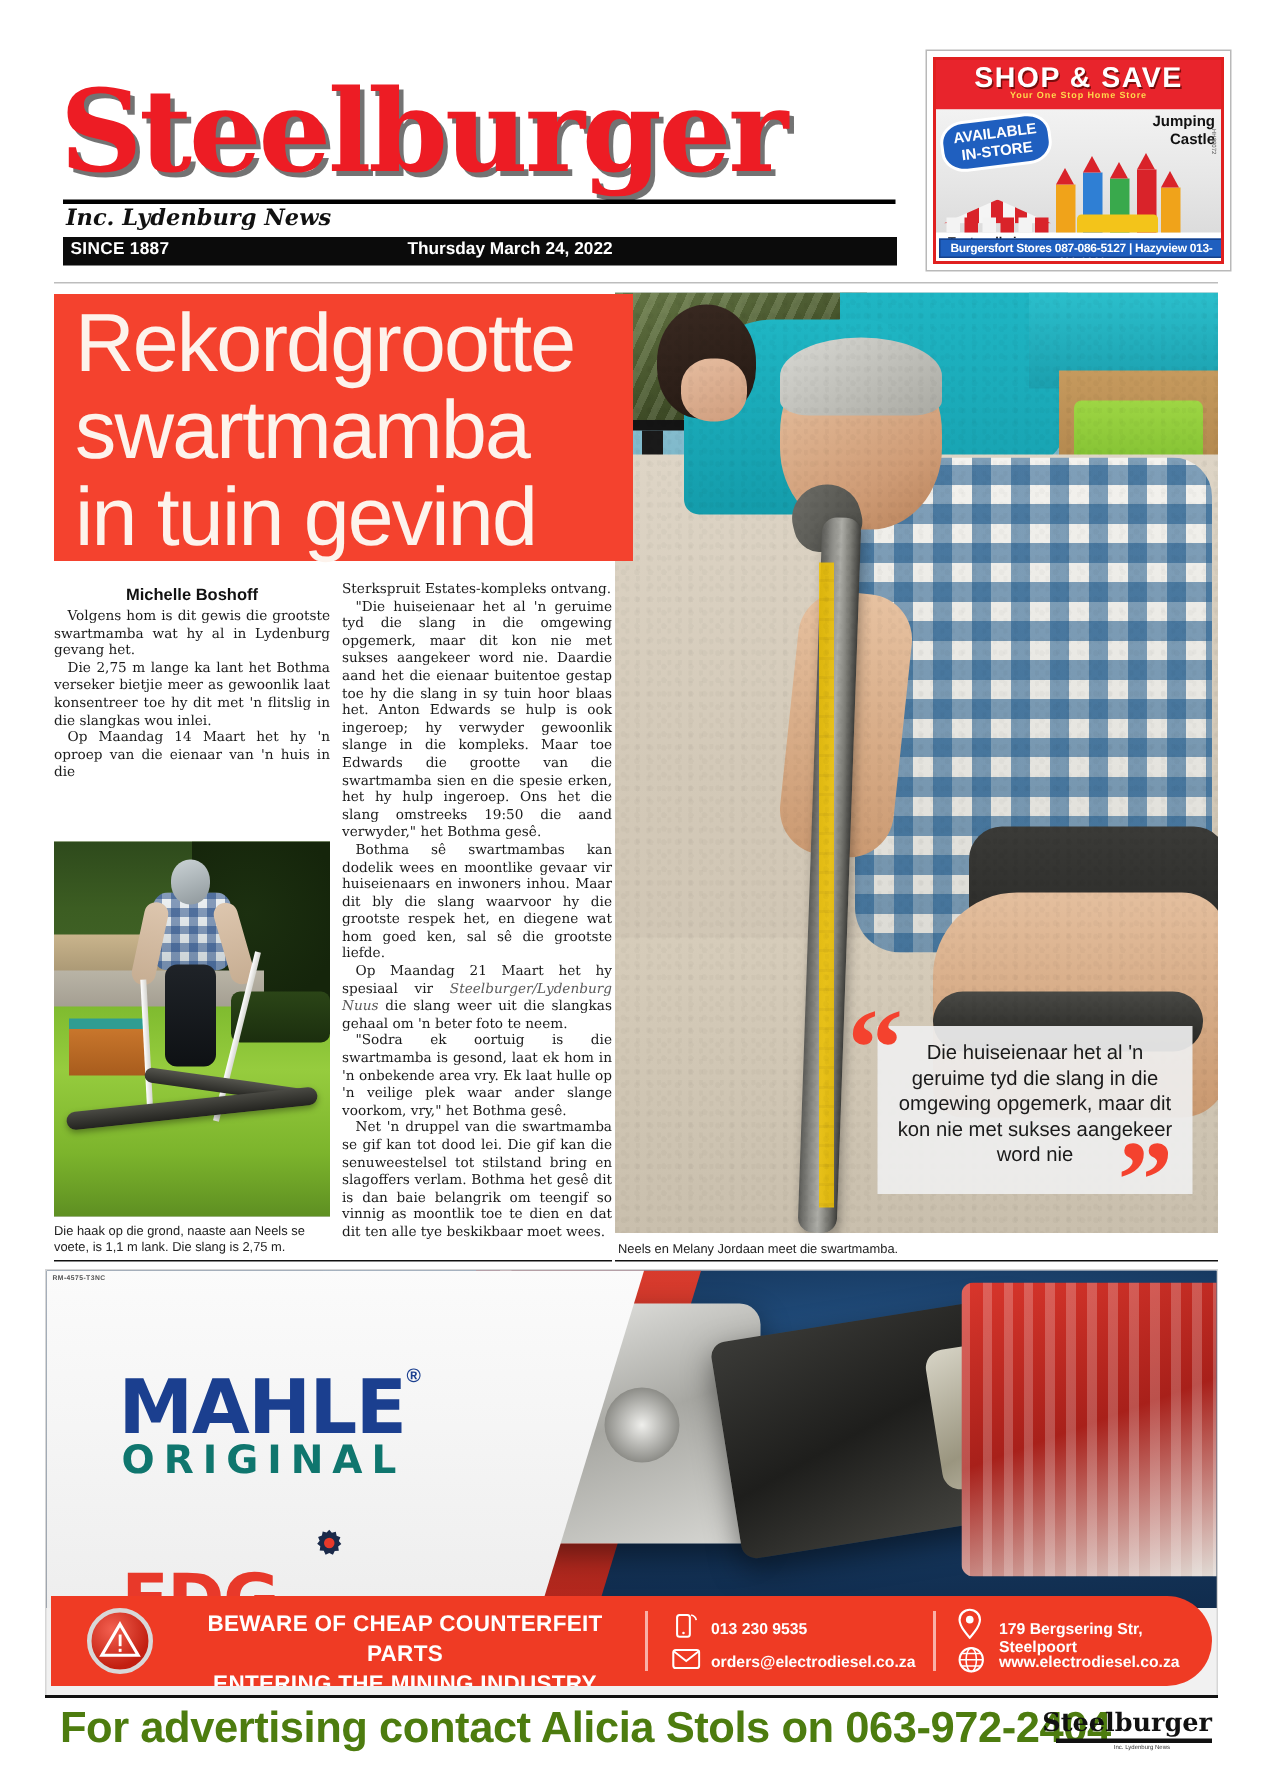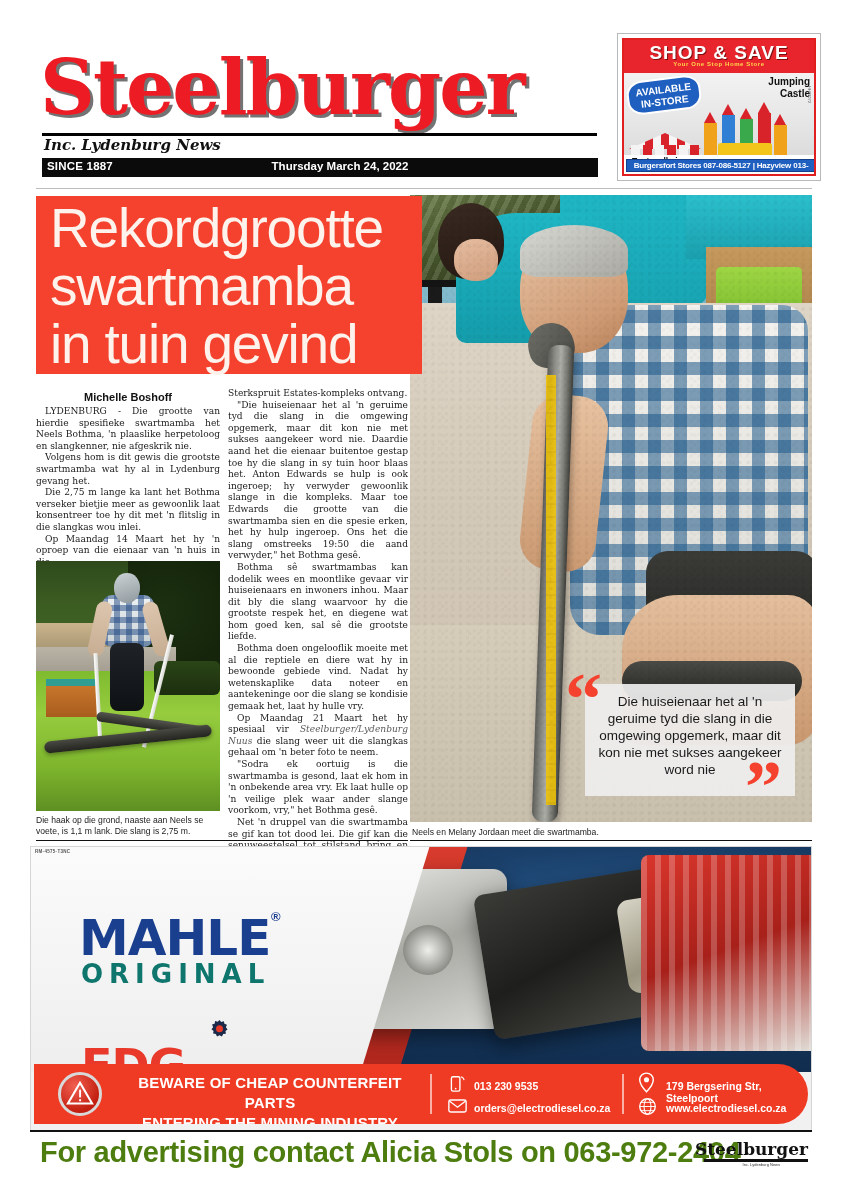--- a/index.html
+++ b/index.html
@@ -443,31 +443,29 @@
 
   <div class="pq-open">“</div>
   <div class="pullquote">
     <div class="pq-text">Die huiseienaar het al 'n geruime tyd die slang in die omgewing opgemerk, maar dit kon nie met sukses aangekeer word nie</div>
   </div>
   <div class="pq-close">”</div>
 
   <div class="byline">Michelle Boshoff</div>
 
   <div class="col col1">
-    <p>LYDENBURG - Die grootte van hierdie spesifieke swartmamba het Neels Bothma, 'n plaaslike herpetoloog en slangkenner, nie afgeskrik nie.</p>
     <p>Volgens hom is dit gewis die grootste swartmamba wat hy al in Lydenburg gevang het.</p>
     <p>Die 2,75 m lange ka lant het Bothma verseker bietjie meer as gewoonlik laat konsentreer toe hy dit met 'n flitslig in die slangkas wou inlei.</p>
     <p>Op Maandag 14 Maart het hy 'n oproep van die eienaar van 'n huis in die</p>
   </div>
 
   <div class="col col2">
     <p class="noind">Sterkspruit Estates-kompleks ontvang.</p>
     <p>"Die huiseienaar het al 'n geruime tyd die slang in die omgewing opgemerk, maar dit kon nie met sukses aangekeer word nie. Daardie aand het die eienaar buitentoe gestap toe hy die slang in sy tuin hoor blaas het. Anton Edwards se hulp is ook ingeroep; hy verwyder gewoonlik slange in die kompleks. Maar toe Edwards die grootte van die swartmamba sien en die spesie erken, het hy hulp ingeroep. Ons het die slang omstreeks 19:50 die aand verwyder," het Bothma gesê.</p>
     <p>Bothma sê swartmambas kan dodelik wees en moontlike gevaar vir huiseienaars en inwoners inhou. Maar dit bly die slang waarvoor hy die grootste respek het, en diegene wat hom goed ken, sal sê die grootste liefde.</p>
-    <p>Bothma doen ongelooflik moeite met al die reptiele en diere wat hy in bewoonde gebiede vind. Nadat hy wetenskaplike data noteer en aantekeninge oor die slang se kondisie gemaak het, laat hy hulle vry.</p>
     <p>
       <span>Op Maandag 21 Maart het hy spesiaal vir </span><span class="ital">Steelburger/Lydenburg Nuus</span><span> die slang weer uit die slangkas gehaal om 'n beter foto te neem.</span>
     </p>
     <p>"Sodra ek oortuig is die swartmamba is gesond, laat ek hom in 'n onbekende area vry. Ek laat hulle op 'n veilige plek waar ander slange voorkom, vry," het Bothma gesê.</p>
     <p>Net 'n druppel van die swartmamba se gif kan tot dood lei. Die gif kan die senuweestelsel tot stilstand bring en slagoffers verlam. Bothma het gesê dit is dan baie belangrik om teengif so vinnig as moontlik toe te dien en dat dit ten alle tye beskikbaar moet wees.</p>
   </div>
 
   <div class="leftphoto">
     <div class="lp-sky"></div>
     <div class="lp-bush"></div>

